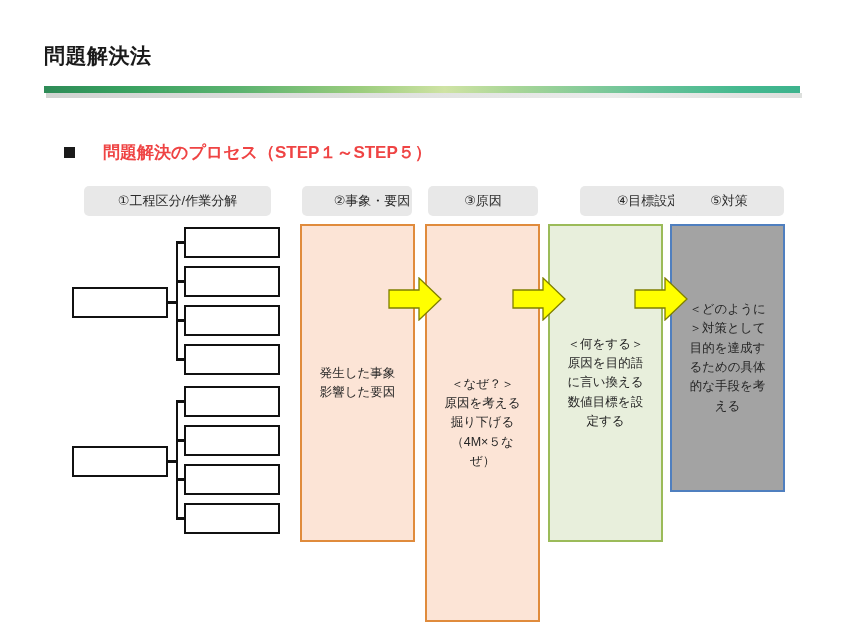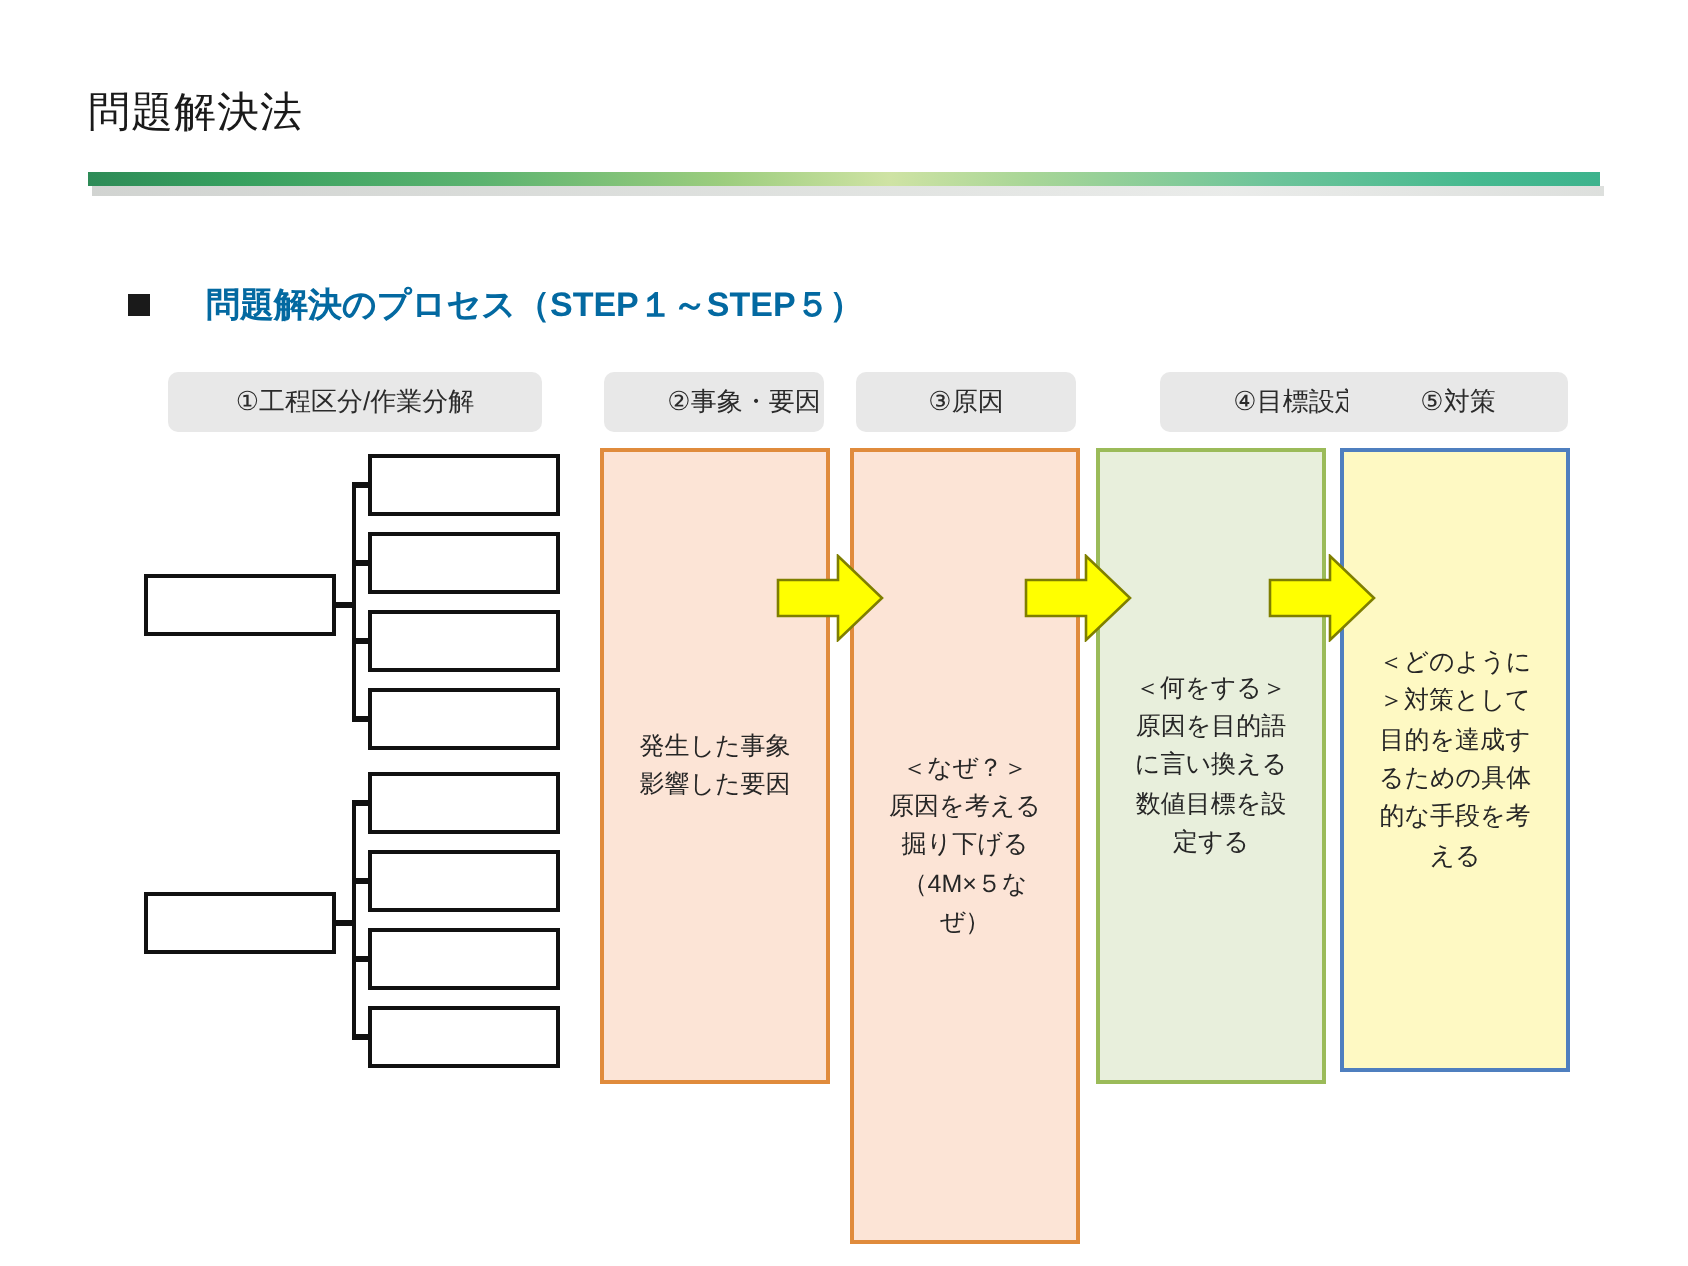--- a/index.html
+++ b/index.html
@@ -15,21 +15,21 @@
     font-family: "Liberation Sans", "DejaVu Sans", sans-serif;
     color: #000000;
   }
 
   
   .slide-title {
     position: absolute;
     left: 44px;
     top: 42px;
     font-size: 21px;
-    font-weight: normal;
+    font-weight: bold;
     letter-spacing: 0.5px;
     color: #1a1a1a;
     white-space: nowrap;
   }
 
   
   .divider-wrap {
     position: absolute;
     left: 44px;
     top: 86px;
@@ -75,21 +75,21 @@
   .section-bullet {
     width: 11px;
     height: 11px;
     background: #1a1a1a;
     display: inline-block;
     margin-right: 28px;
   }
   .section-head-text {
     font-size: 17px;
     font-weight: bold;
-    color: #0369a1;
+    color: #ef4444;
   }
 
   
   .pill {
     position: absolute;
     height: 30px;
     background: #e8e8e8;
     border-radius: 5px;
     display: flex;
     align-items: center;
@@ -182,21 +182,21 @@
 （4M×５な
 ぜ）</div>
     </div>
     <div class="stage-col" style="left: 548px; top: 224px; width: 115px; height: 318px; background: rgb(232, 239, 220); border-color: rgb(155, 187, 89);">
       <div class="stage-text">＜何をする＞
 原因を目的語
 に言い換える
 数値目標を設
 定する</div>
     </div>
-    <div class="stage-col" style="left: 670px; top: 224px; width: 115px; height: 312px; background: #fef9c3; border-color: rgb(79, 127, 191);">
+    <div class="stage-col" style="left: 670px; top: 224px; width: 115px; height: 268px; background: #a3a3a3; border-color: rgb(79, 127, 191);">
       <div class="stage-text">＜どのように
 ＞対策として
 目的を達成す
 るための具体
 的な手段を考
 える</div>
     </div>
   </div>
 <div id="layer-tree">
     <div class="tree-box" style="left: 72px; top: 287px; width: 96px; height: 31px;"></div>

